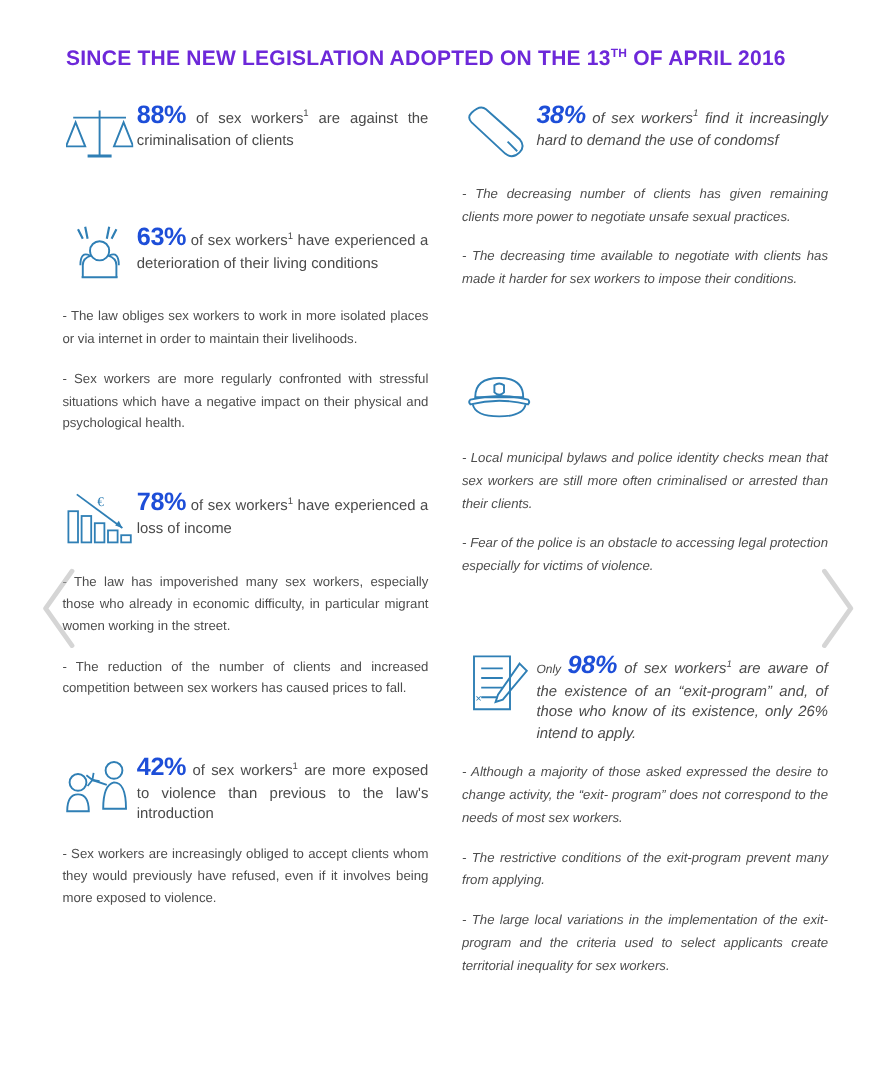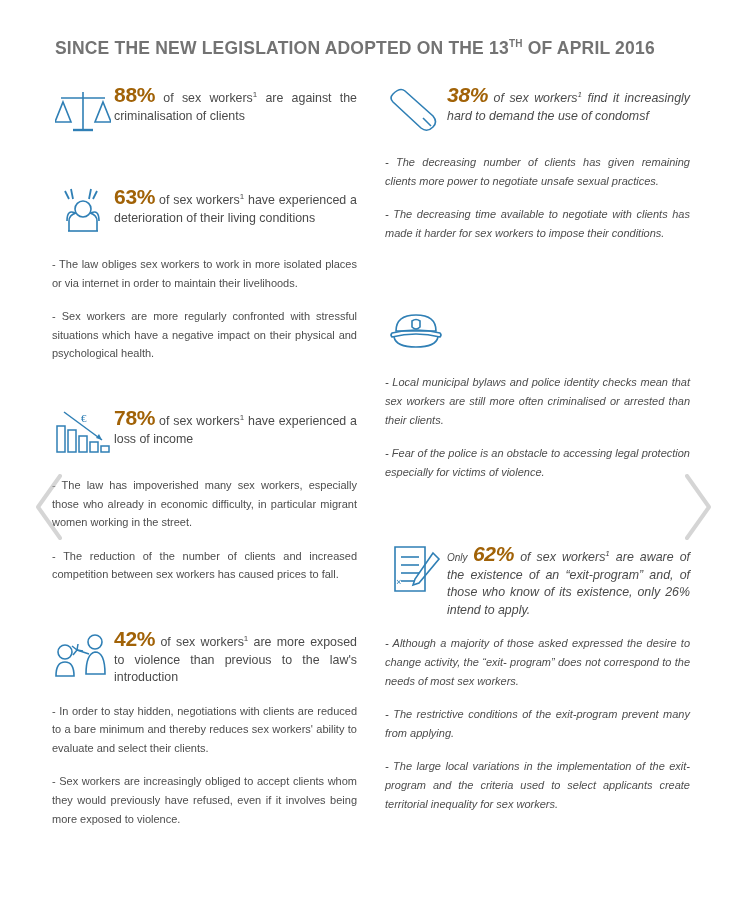--- a/index.html
+++ b/index.html
@@ -10,21 +10,21 @@
     position:relative;
     overflow:hidden;
   }
   .page { position:relative; width:741px; height:900px; padding:0; }
 
   .title {
     position:absolute;
     left:55px; top:38px;
     font-size:17.5px;
     font-weight:bold;
-    color:#737373;
+    color:#6d28d9;
     letter-spacing:0.2px;
     white-space:nowrap;
   }
   .title sup { font-size:10px; vertical-align:super; }
 
   .columns {
     position:absolute;
     top:82px; left:0;
     width:741px;
     display:flex;
@@ -50,21 +50,21 @@
   }
   .stat-icon svg { display:block; }
   .stat-text {
     font-size:12.4px;
     line-height:17.5px;
     color:#4a4a4a;
     padding-top:4px;
     text-align:justify;
   }
   .pct {
-    color:#a16207;
+    color:#1d4ed8;
     font-size:21px;
     font-weight:bold;
     letter-spacing:-0.3px;
   }
   .pre { color:#4a4a4a; font-size:10px; }
   sup.fn { font-size:8px; vertical-align:super; }
 
   
   p.para {
     font-size:11px;
@@ -170,21 +170,20 @@
             <path d="M33 44 Q33 24 42 22 Q52 22 52 44 Z"></path>
             <path d="M36 24 L24 20"></path>
             <path d="M24 20 l-5 -4 M24 20 l-4 5 M24 20 l1 -6 M24 20 l6 1" stroke-width="1.5"></path>
           </svg>
         </div>
         <div class="stat-text">
           <span class="pre"></span><span class="pct">42%</span><span> of sex workers</span><sup class="fn">1</sup><span> are more exposed to violence than previous to the law's introduction</span>
         </div>
       </div>
 
-      <p class="para">- In order to stay hidden, negotiations with clients are reduced to a bare minimum and thereby reduces sex workers' ability to evaluate and select their clients.</p>
       <p class="para">- Sex workers are increasingly obliged to accept clients whom they would previously have refused, even if it involves being more exposed to violence.</p>
     </div>
 
     <div class="col col-right">
 
       <div class="stat">
         <div class="stat-icon">
           <svg width="58" height="46" viewBox="0 0 58 46" fill="none" stroke="#2f7fb5" stroke-width="1.6">
             <path d="M6 6 Q2 10 6 14 L34 40 Q40 45 46 39 Q51 34 46 28 L18 3 Q13 -1 6 6 Z"></path>
             <line x1="36" y1="30" x2="44" y2="38"></line>
@@ -222,21 +221,21 @@
             <path d="M6 4 L36 4 L36 48 L6 48 Z"></path>
             <line x1="12" y1="14" x2="30" y2="14"></line>
             <line x1="12" y1="22" x2="30" y2="22"></line>
             <line x1="12" y1="30" x2="30" y2="30"></line>
             <line x1="12" y1="38" x2="26" y2="38"></line>
             <path d="M44 10 L50 16 L30 40 L24 42 L26 36 Z"></path>
             <text x="7" y="42" font-size="9" fill="#2f7fb5" stroke="none" font-family="Liberation Sans, sans-serif">×</text>
           </svg>
         </div>
         <div class="stat-text">
-          <span class="pre">Only </span><span class="pct">62%</span><span> of sex workers</span><sup class="fn">1</sup><span> are aware of the existence of an “exit-program” and, of those who know of its existence, only 26% intend to apply.</span>
+          <span class="pre">Only </span><span class="pct">98%</span><span> of sex workers</span><sup class="fn">1</sup><span> are aware of the existence of an “exit-program” and, of those who know of its existence, only 26% intend to apply.</span>
         </div>
       </div>
 
       <p class="para">- Although a majority of those asked expressed the desire to change activity, the “exit- program” does not correspond to the needs of most sex workers.</p>
       <p class="para">- The restrictive conditions of the exit-program prevent many from applying.</p>
       <p class="para">- The large local variations in the implementation of the exit-program and the criteria used to select applicants create territorial inequality for sex workers.</p>
     </div>
   </div>
 
   <div class="chev chev-left" title="Previous slide">

